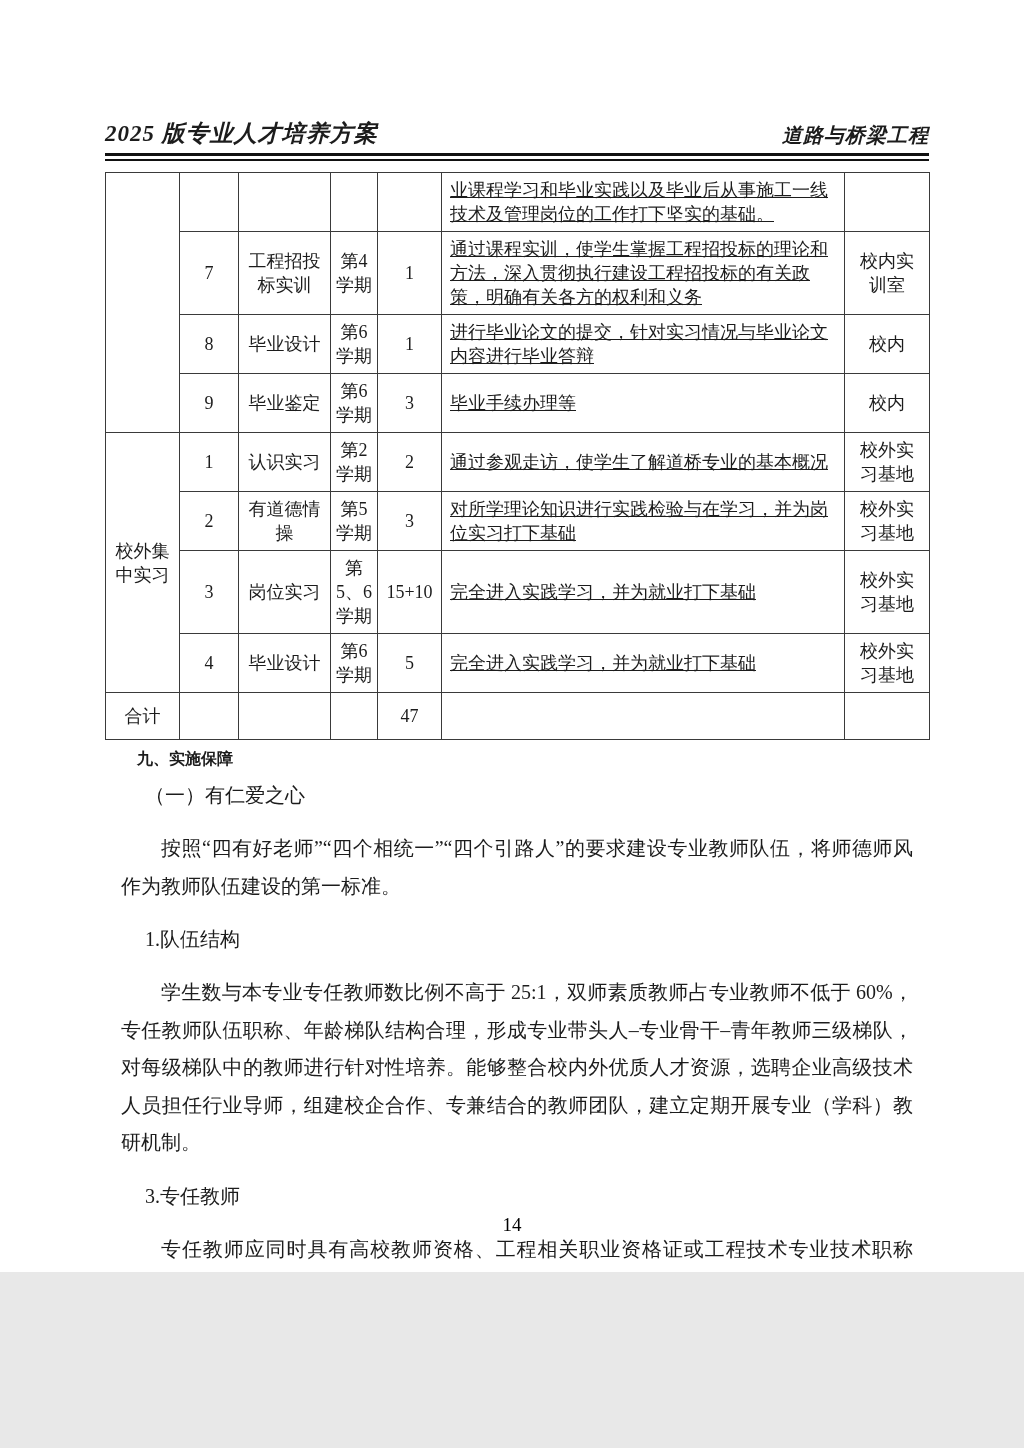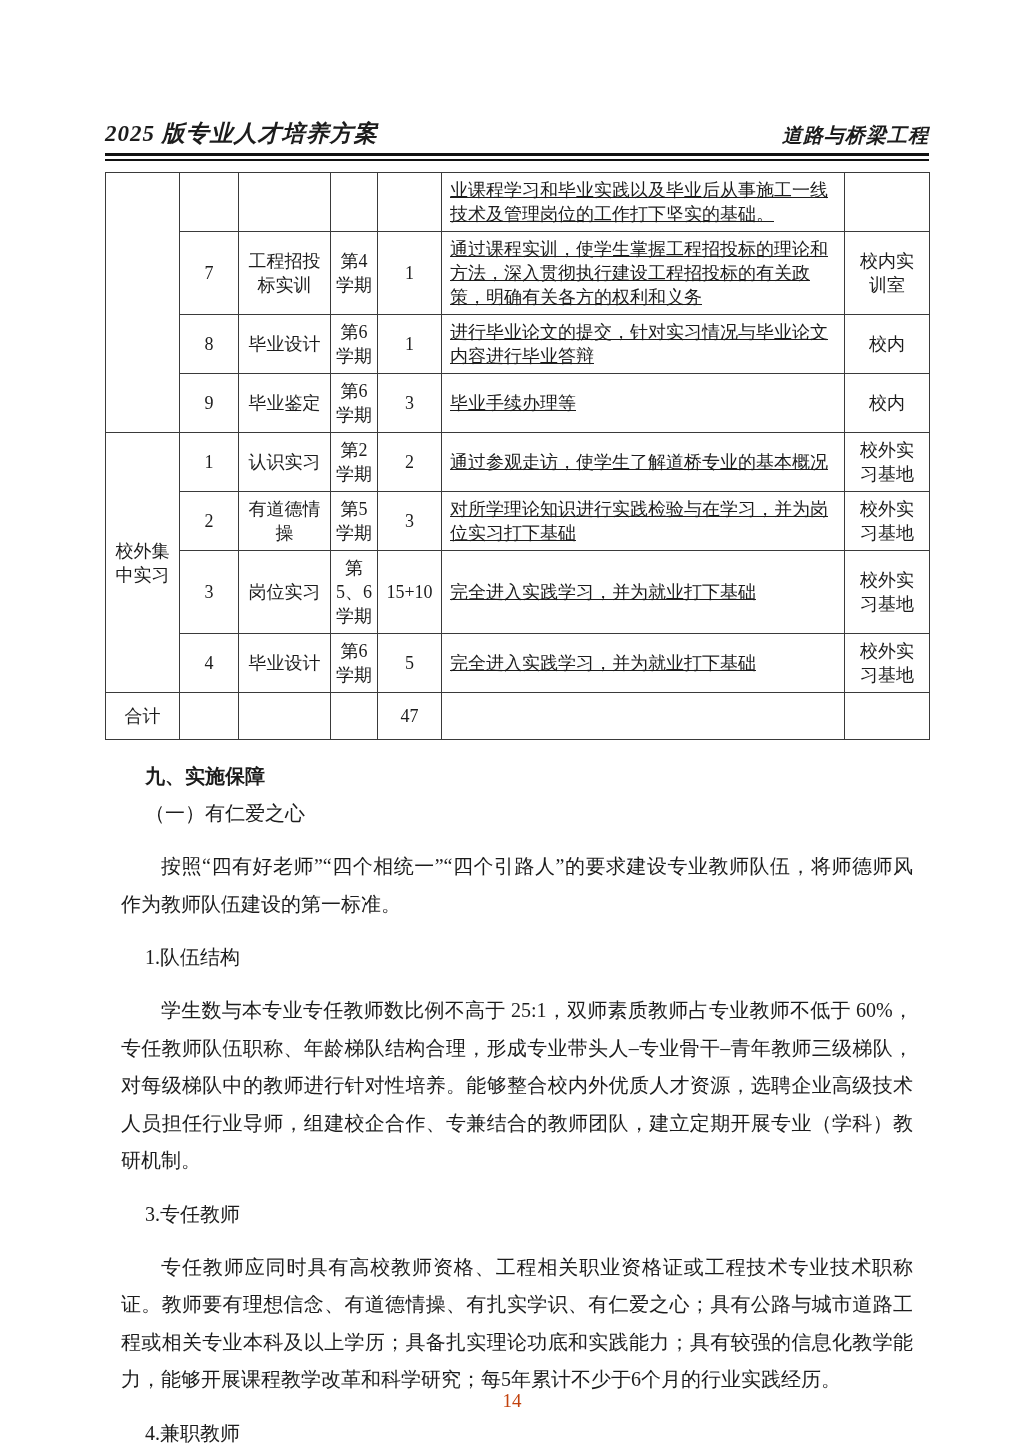--- a/index.html
+++ b/index.html
@@ -1,18 +1,18 @@
 <!DOCTYPE html>
 <html><head>
 <meta charset="utf-8">
 <style>
   html,body{margin:0;padding:0;background:#e8e8e8;}
   .page{
     position:relative;
-    width:1024px;height:1448px;
+    width:1024px;height:1272px;
     margin:0 auto;
     background:#ffffff;
     color:#1c1c1c;
     font-family:"Liberation Serif","DejaVu Serif",serif;
     overflow:hidden;
   }
   .content{position:absolute;left:105px;top:0;width:824px;}
   
   .pgheader{
     display:flex;justify-content:space-between;align-items:flex-end;
@@ -36,29 +36,29 @@
     word-break:break-all;
   }
   table.sched td.desc{text-align:left;padding:5px 8px;text-decoration:underline;}
   table.sched td.place{padding:5px 10px;}
   table.sched td.group{padding:5px 6px;}
   table.sched tr.total-row td{padding:11px 4px;}
   
   .bodytext{font-size:20px;line-height:37px;text-align:justify;}
   .sec-h{
     font-family:"Liberation Sans","DejaVu Sans",sans-serif;
-    font-weight:bold;font-size:20px;line-height:37px;
-    margin:18px 0 0 0;text-indent:2em;
+    font-weight:bold;font-size:16px;line-height:37px;
+    margin:0 0 0 0;text-indent:2em;
   }
   .sub-h{margin:0;text-indent:2em;font-size:20px;line-height:37px;}
   .para{margin:16px;text-indent:2em;font-size:20px;line-height:37.5px;text-align:justify;}
   
   .page-num{
     position:absolute;left:0;right:0;bottom:36px;
-    text-align:center;font-size:19px;color:#c2410c;
+    text-align:center;font-size:19px;color:#000000;
   }
 </style>
 </head>
 <body>
 
 <div class="page">
   <div class="content">
 
     <div class="pgheader">
       <span class="hl">2025 版专业人才培养方案</span>

